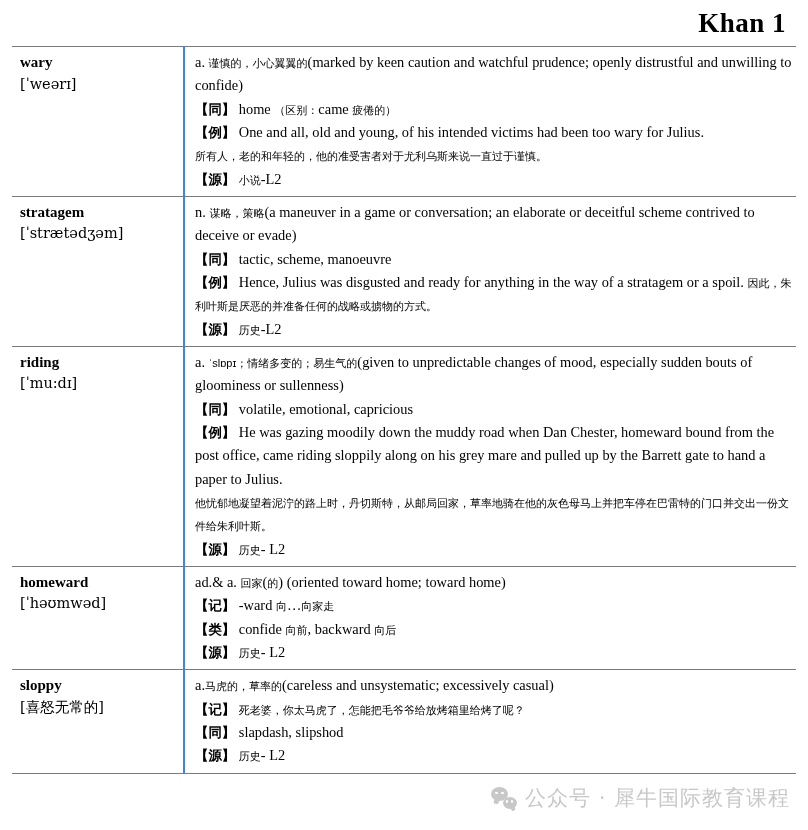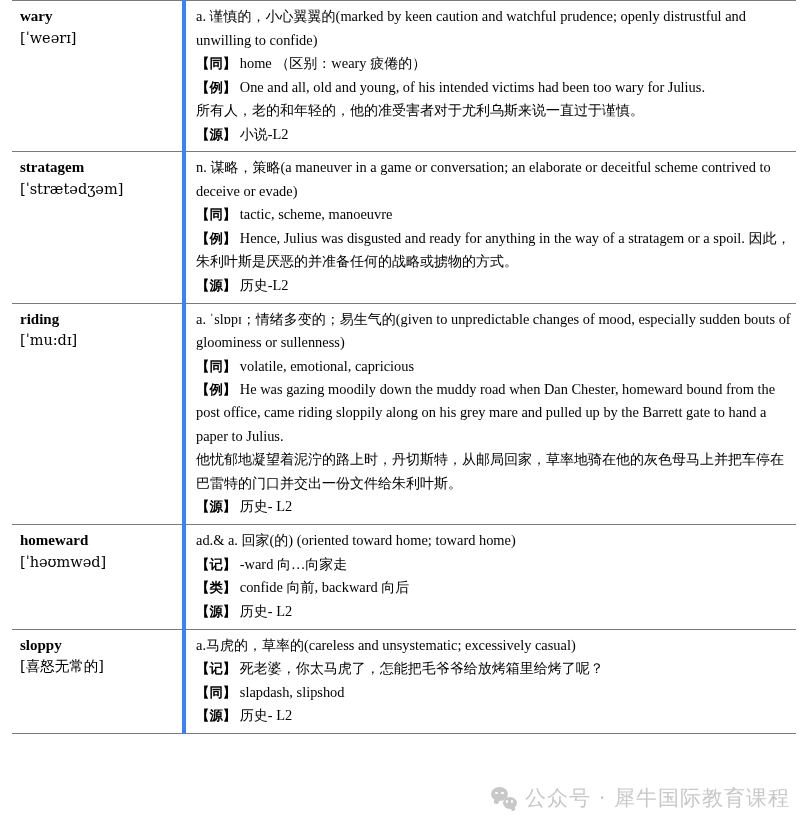--- a/index.html
+++ b/index.html
@@ -50,21 +50,21 @@
     border-top: 1.2px solid #7a7a7a;
     border-bottom: 1.2px solid #7a7a7a;
   }
   .vocab-table td {
     vertical-align: top;
     padding: 4px 2px 5px 8px;
     box-sizing: border-box;
   }
   td.col-word {
     width: 172px;
-    border-right: 4px solid #3b82f6;
+    border-right: 2px solid #3b82f6;
   }
   td.col-body {
     width: auto;
     padding-left: 10px;
   }
 
   .headword {
     font-size: 15px;
     font-weight: bold;
     line-height: 1.5;
@@ -80,22 +80,22 @@
     font-size: 14.4px;
     line-height: 1.62;
     text-align: left;
   }
   .tag {
     font-family: "DejaVu Sans", "Liberation Sans", sans-serif;
     font-weight: bold;
     font-size: 13.4px;
   }
   .cnseg {
-    font-family: Liberation Serif, serif;
-    font-size: 14px;
+    font-family: Liberation Sans, sans-serif;
+    font-size: 11px;
     margin-top: 28px;
   }
 
   
   .watermark {
     position: absolute;
     right: 18px;
     bottom: 18px;
     display: flex;
     align-items: center;
@@ -157,31 +157,34 @@
   .wechat-icon .d1 { left: 4.5px; top: 4.5px; }
   .wechat-icon .d2 { left: 10px;  top: 4.5px; }
   .wechat-icon .d3 { right: 8.5px; bottom: 6px; }
   .wechat-icon .d4 { right: 3.5px; bottom: 6px; }
 </style>
 </head>
 <body>
 
 <div class="page">
 
+  <div class="page-header">
+    <div class="title">Khan 1</div>
+  </div>
 
   <table class="vocab-table">
     <tbody>
         <tr>
           <td class="col-word">
             <div class="headword">wary</div>
             <div class="phonetic">[ˈweərɪ]</div>
           </td>
           <td class="col-body">
             <div class="line"><span><span>a. </span><span class="cnseg">谨慎的，小心翼翼的</span><span>(marked by keen caution and watchful prudence; openly distrustful and unwilling to confide)</span></span></div>
-            <div class="line"><span class="tag">【同】</span> <span><span>home </span><span class="cnseg">（区别：</span><span>weary </span><span class="cnseg">疲倦的）</span></span></div>
+            <div class="line"><span class="tag">【同】</span> <span><span>home </span><span class="cnseg">（区别：</span><span>came </span><span class="cnseg">疲倦的）</span></span></div>
             <div class="line"><span class="tag">【例】</span> <span><span>One and all, old and young, of his intended victims had been too wary for Julius.</span></span></div>
             <div class="line"><span><span class="cnseg">所有人，老的和年轻的，他的准受害者对于尤利乌斯来说一直过于谨慎。</span></span></div>
             <div class="line"><span class="tag">【源】</span> <span><span class="cnseg">小说</span><span>-L2</span></span></div>
           </td>
         </tr>
         <tr>
           <td class="col-word">
             <div class="headword">stratagem</div>
             <div class="phonetic">[ˈstrætədʒəm]</div>
           </td>

